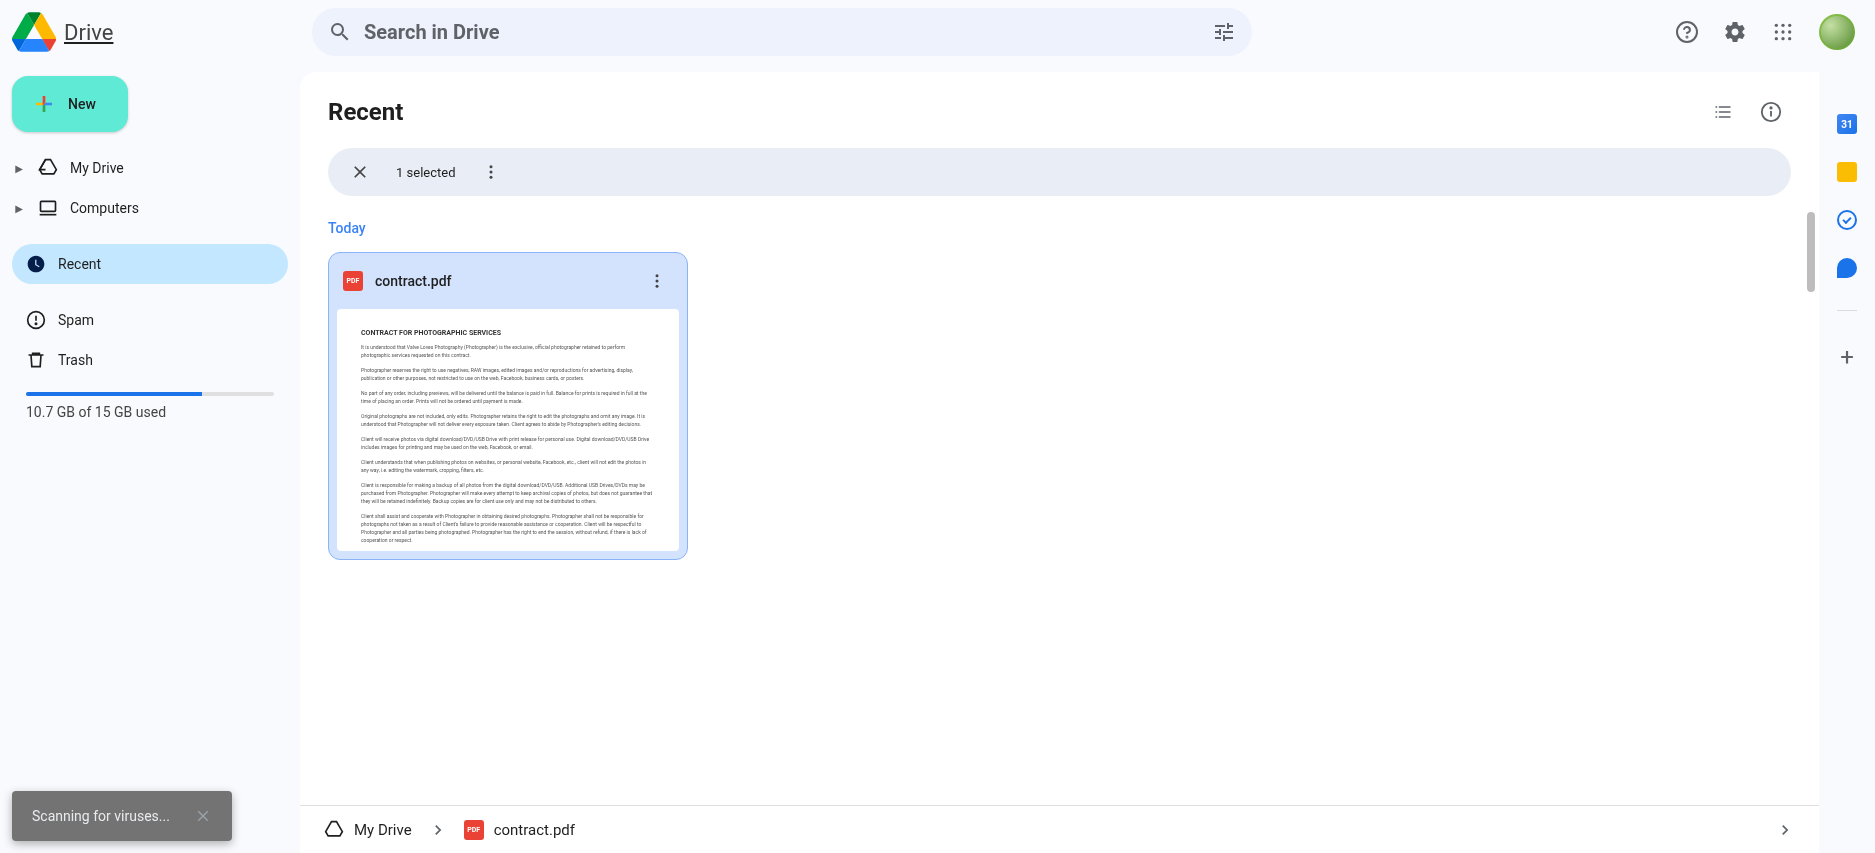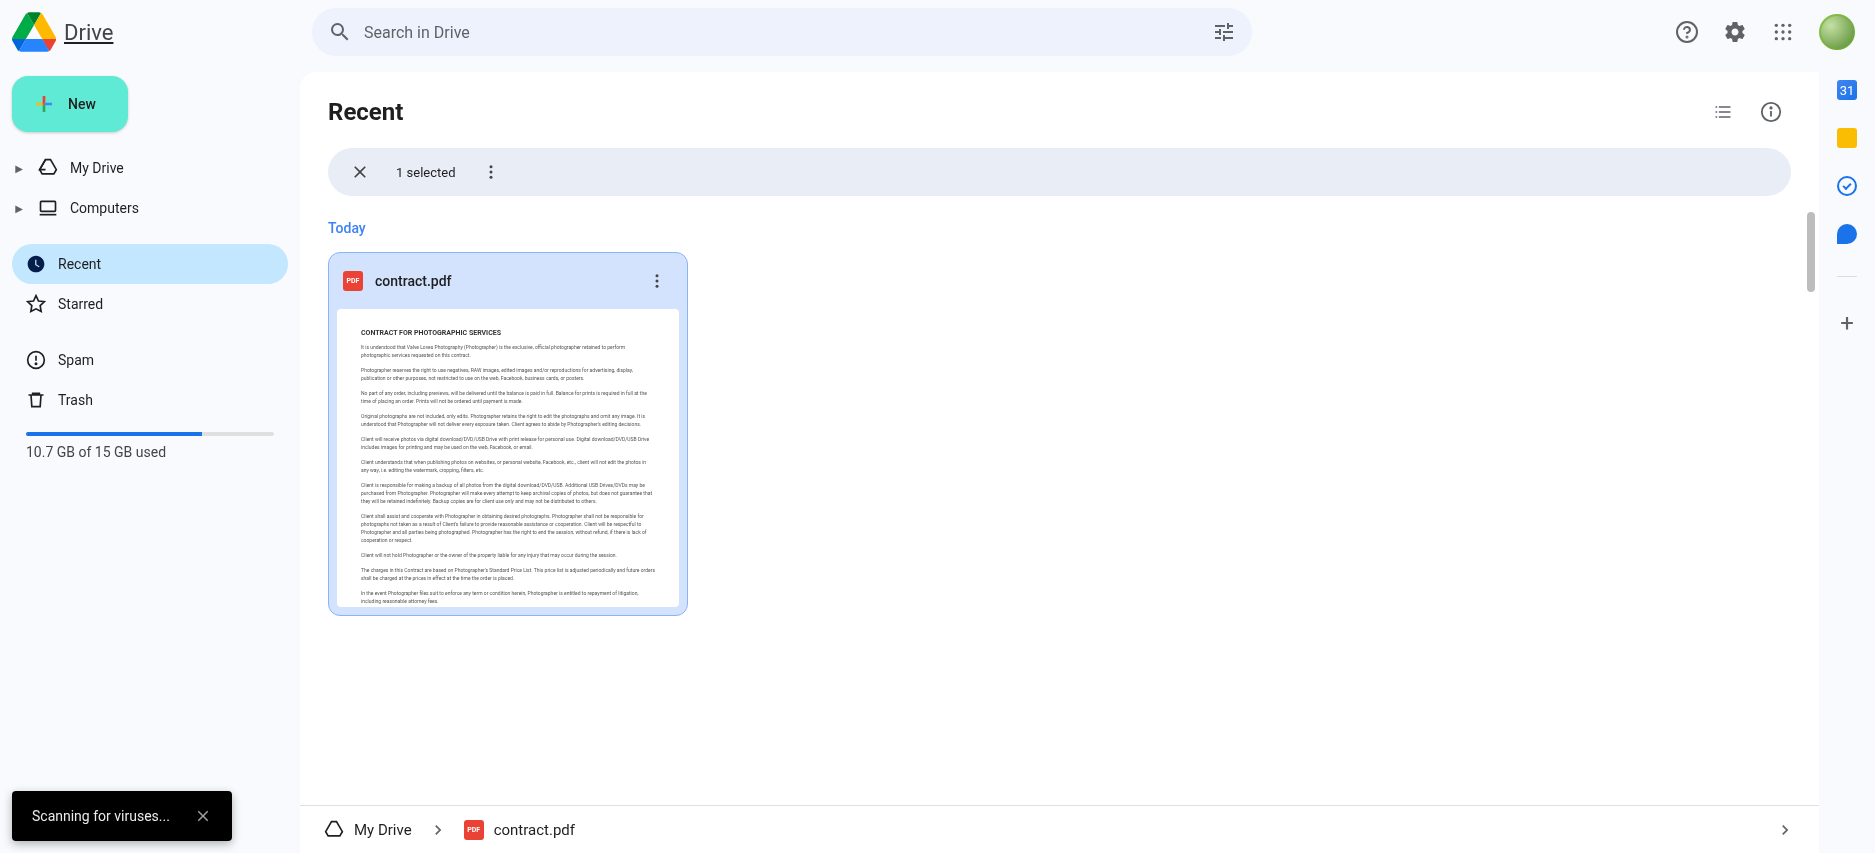--- a/index.html
+++ b/index.html
@@ -3,21 +3,21 @@
 <meta charset="utf-8">
 <style>
 * { margin:0; padding:0; box-sizing:border-box; font-family:'Google Sans',Roboto,Arial,sans-serif; }
 body { background:#f8fafd; color:#1f1f1f; overflow:hidden; }
 .app { display:flex; height:853px; width:1875px; }
 .header { position:fixed; top:0; left:0; right:0; height:64px; display:flex; align-items:center; padding:0 12px; z-index:10; background:#f8fafd; }
 .logo-area { display:flex; align-items:center; gap:8px; width:300px; cursor:pointer;text-decoration:underline; }
 .logo-svg { width:44px; height:44px; }
 .logo-text { font-size:22px; color:#444; }
 .search-bar { flex:1; max-width:940px; height:48px; background:#edf2fc; border-radius:24px; display:flex; align-items:center; padding:0 16px; gap:12px; }
-.search-bar input { flex:1; border:none; background:transparent; font-size:16px; outline:none; color:#5f6368; }
+.search-bar input { flex:1; border:none; background:transparent; font-size:20px; outline:none; color:#5f6368;font-weight:bold; }
 .search-bar input::placeholder { color:#5f6368; }
 .header-actions { display:flex; align-items:center; gap:8px; margin-left:auto; padding-right:8px; }
 .icon-btn { width:40px; height:40px; border-radius:50%; display:flex; align-items:center; justify-content:center; cursor:pointer; color:#5f6368; }
 .avatar { width:36px; height:36px; border-radius:50%; background:linear-gradient(135deg,#8bc34a,#689f38); display:flex; align-items:center; justify-content:center; overflow:hidden; margin-left:8px; }
 .avatar-inner { width:32px; height:32px; border-radius:50%; background:radial-gradient(circle at 30% 30%,#c5e1a5,#558b2f); }
 .sidebar { width:300px; padding-top:72px; background:#f8fafd; display:flex; flex-direction:column; }
 .new-btn { margin:4px 0 16px 12px; width:116px; height:56px; border-radius:16px; background:#5eead4; box-shadow:0 1px 3px rgba(0,0,0,0.2); display:flex; align-items:center; gap:12px; padding:0 20px; cursor:pointer; font-size:14px; font-weight:500; }
 .plus-svg { width:24px; height:24px; }
 .nav { display:flex; flex-direction:column; padding:0 12px; }
 .nav-item { height:40px; display:flex; align-items:center; gap:12px; padding:0 14px; border-radius:20px; cursor:pointer; font-size:14px; color:#1f1f1f; }
@@ -38,32 +38,32 @@
 .selection-bar { margin:4px 28px 16px 28px; height:48px; background:#e9eef6; border-radius:24px; display:flex; align-items:center; padding:0 12px; gap:16px; }
 .close-sel { width:40px; height:40px; display:flex; align-items:center; justify-content:center; cursor:pointer; color:#444; }
 .sel-text { font-size:13px; color:#1f1f1f; }
 .section-label { font-size:14px; font-weight:500; padding:8px 28px; color:#3b82f6; }
 .file-grid { padding:8px 28px; display:flex; gap:16px; flex-wrap:wrap; }
 .file-card { width:360px; border:1px solid #8ab4f8; background:#d3e3fd; border-radius:12px; overflow:hidden; cursor:pointer; }
 .file-card-header { display:flex; align-items:center; gap:12px; padding:12px 14px; }
 .pdf-icon { width:20px; height:20px; background:#ea4335; border-radius:3px; display:flex; align-items:center; justify-content:center; color:#fff; font-size:7px; font-weight:bold; }
 .file-name { flex:1; font-size:14px; font-weight:500; color:#1f1f1f; }
 .file-menu { width:32px; height:32px; display:flex; align-items:center; justify-content:center; color:#444; cursor:pointer; border-radius:50%; }
-.file-thumb { margin:0 8px 8px 8px; background:#fff; height:298px; border-radius:4px; padding:20px 24px; overflow:hidden; }
+.file-thumb { margin:0 8px 8px 8px; background:#fff; height:242px; border-radius:4px; padding:20px 24px; overflow:hidden; }
 .thumb-heading { font-size:7px; font-weight:bold; text-transform:uppercase; margin-bottom:6px; color:#333; }
 .thumb-para { font-size:5px; line-height:1.6; color:#555; margin-bottom:7px; }
 .breadcrumb { position:absolute; bottom:0; left:0; right:0; height:48px; border-top:1px solid #e0e0e0; background:#fff; display:flex; align-items:center; padding:0 24px; gap:16px; font-size:15px; }
 .bc-item { display:flex; align-items:center; gap:10px; cursor:pointer; }
 .bc-sep { color:#5f6368; }
 .bc-expand { margin-left:auto; cursor:pointer; }
-.toast { position:fixed; bottom:12px; left:12px; background:#000000; color:#e8eaed; border-radius:4px; padding:16px 20px; display:flex; align-items:center; gap:24px; font-size:14px; box-shadow:0 3px 10px rgba(0,0,0,0.3); z-index:100; }
+.toast { position:fixed; bottom:12px; left:12px; background:#737373; color:#e8eaed; border-radius:4px; padding:16px 20px; display:flex; align-items:center; gap:24px; font-size:14px; box-shadow:0 3px 10px rgba(0,0,0,0.3); z-index:100; }
 .toast-close { cursor:pointer; color:#9aa0a6; }
 .right-rail { width:56px; background:#f8fafd; padding-top:80px; display:flex; flex-direction:column; align-items:center; gap:28px; }
 .rail-icon { width:20px; height:20px; border-radius:3px; cursor:pointer; }
-.rail-cal { background:linear-gradient(135deg,#4285f4,#1a73e8); display:flex; align-items:center; justify-content:center; color:#fff; font-size:13px; font-weight:normal; }
+.rail-cal { background:linear-gradient(135deg,#4285f4,#1a73e8); display:flex; align-items:center; justify-content:center; color:#fff; font-size:10px; font-weight:bold;margin-top:34px; }
 .rail-keep { background:#fbbc04; }
 .rail-tasks { border:2px solid #1a73e8; border-radius:50%; position:relative; }
 .rail-tasks::after { content:''; position:absolute; width:6px; height:3px; border-left:2px solid #1a73e8; border-bottom:2px solid #1a73e8; transform:rotate(-45deg); top:5px; left:4px; }
 .rail-contacts { background:#1a73e8; border-radius:50% 50% 50% 0; }
 .rail-divider { width:20px; height:1px; background:#dadce0; margin:4px 0; }
 .rail-plus { font-size:24px; color:#5f6368; cursor:pointer; }
 .scrollbar-track { position:absolute; right:4px; top:140px; width:8px; height:80px; background:#bdbdbd; border-radius:4px; }
 svg { display:block; }
 </style>
 </head>
@@ -156,28 +156,20 @@
         <span>Computers</span>
       </div>
       <div class="nav-spacer"></div>
       <div class="nav-item active">
         <span class="nav-icon">
             <svg width="20" height="20" viewBox="0 0 24 24" class="nav-icon-filled" fill="#041e49">
               <path d="M12 2C6.48 2 2 6.48 2 12s4.48 10 10 10 10-4.48 10-10S17.52 2 12 2zm3.5 14l-4.5-2.7V7h1.5v5.5l3.75 2.2-.75 1.3z"></path>
             </svg>
           </span>
         <span>Recent</span>
-      </div>
-      <div class="nav-item">
-        <span class="nav-icon">
-            <svg width="20" height="20" viewBox="0 0 24 24" fill="none" stroke="#1f1f1f" stroke-width="2">
-              <polygon points="12 2 15 8.5 22 9.3 17 14 18.2 21 12 17.8 5.8 21 7 14 2 9.3 9 8.5"></polygon>
-            </svg>
-          </span>
-        <span>Starred</span>
       </div>
       <div class="nav-spacer"></div>
       <div class="nav-item">
         <span class="nav-icon">
             <svg width="20" height="20" viewBox="0 0 24 24" fill="none" stroke="#1f1f1f" stroke-width="2">
               <circle cx="12" cy="12" r="10"></circle>
               <line x1="12" y1="7" x2="12" y2="13"></line>
               <circle cx="12" cy="16.5" r="0.8" fill="#1f1f1f"></circle>
             </svg>
           </span>

